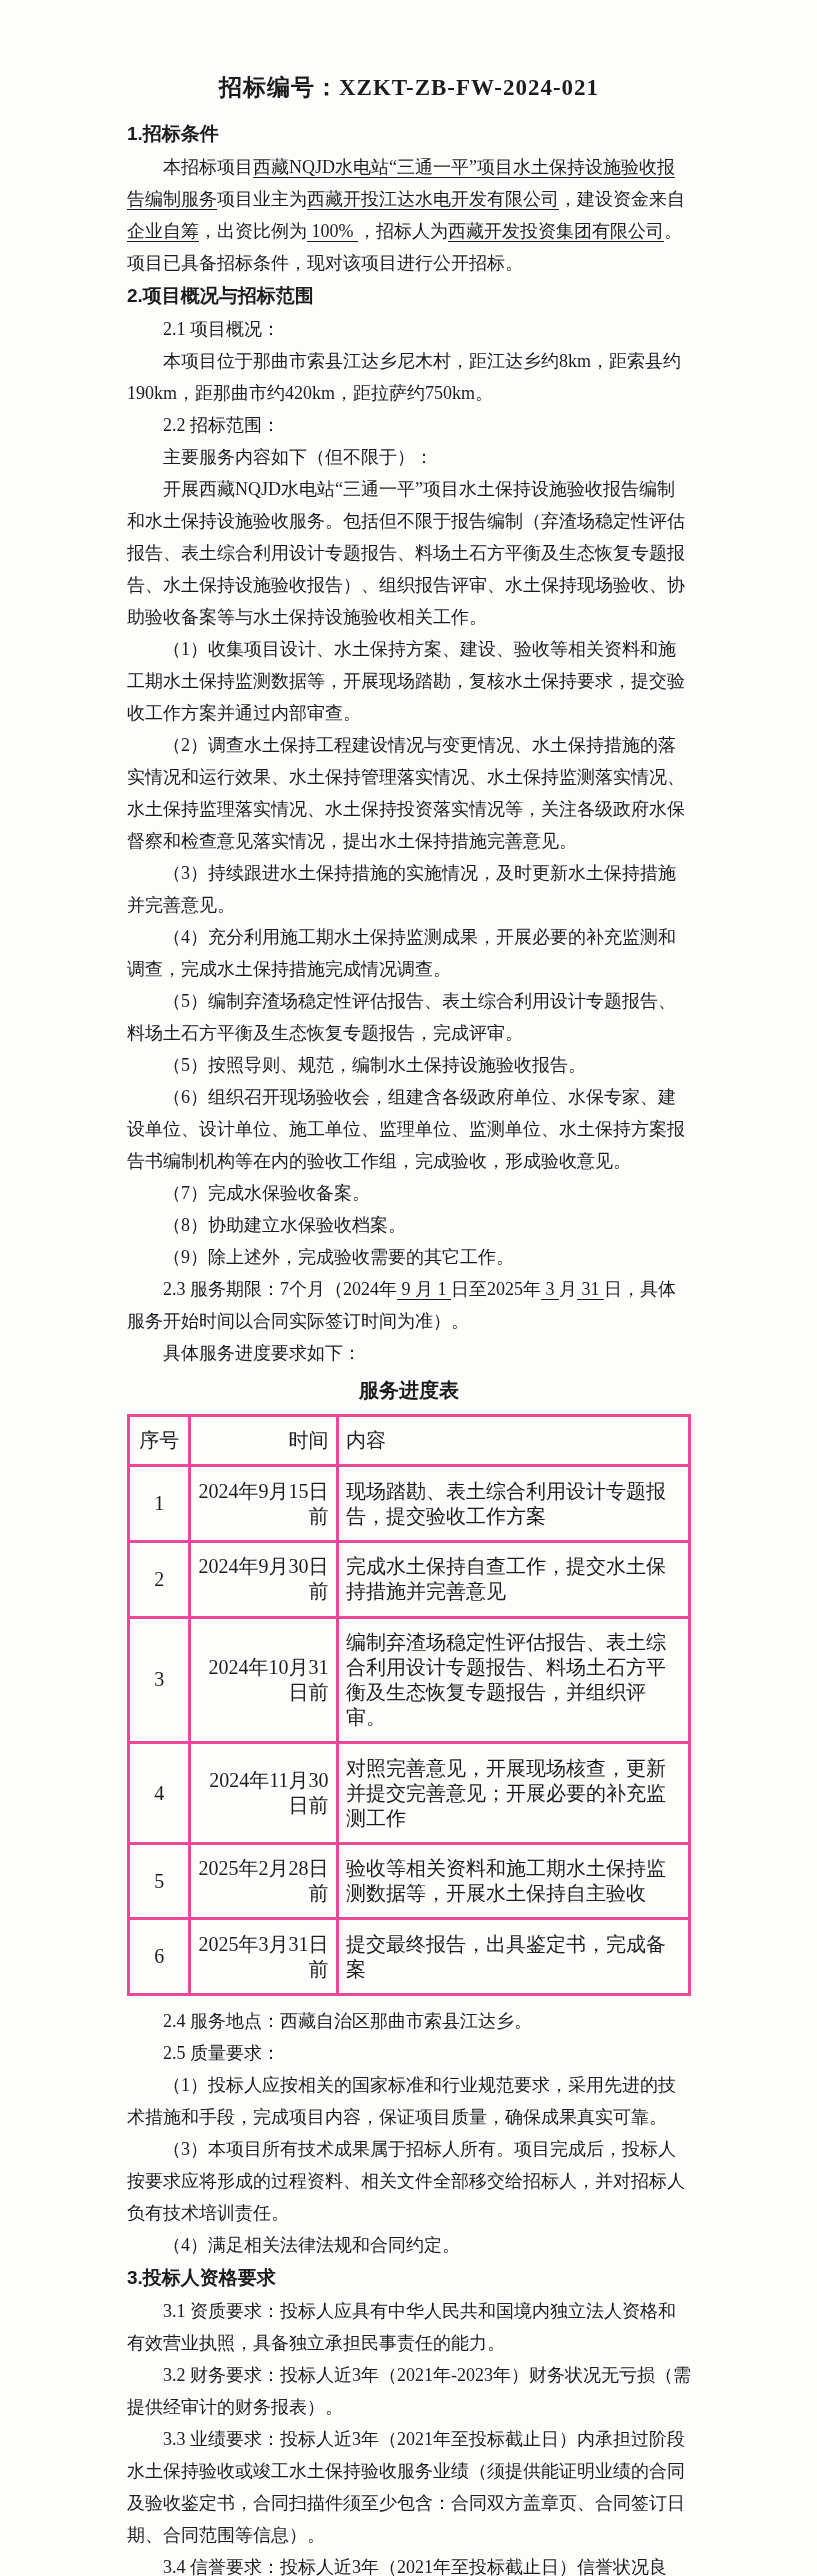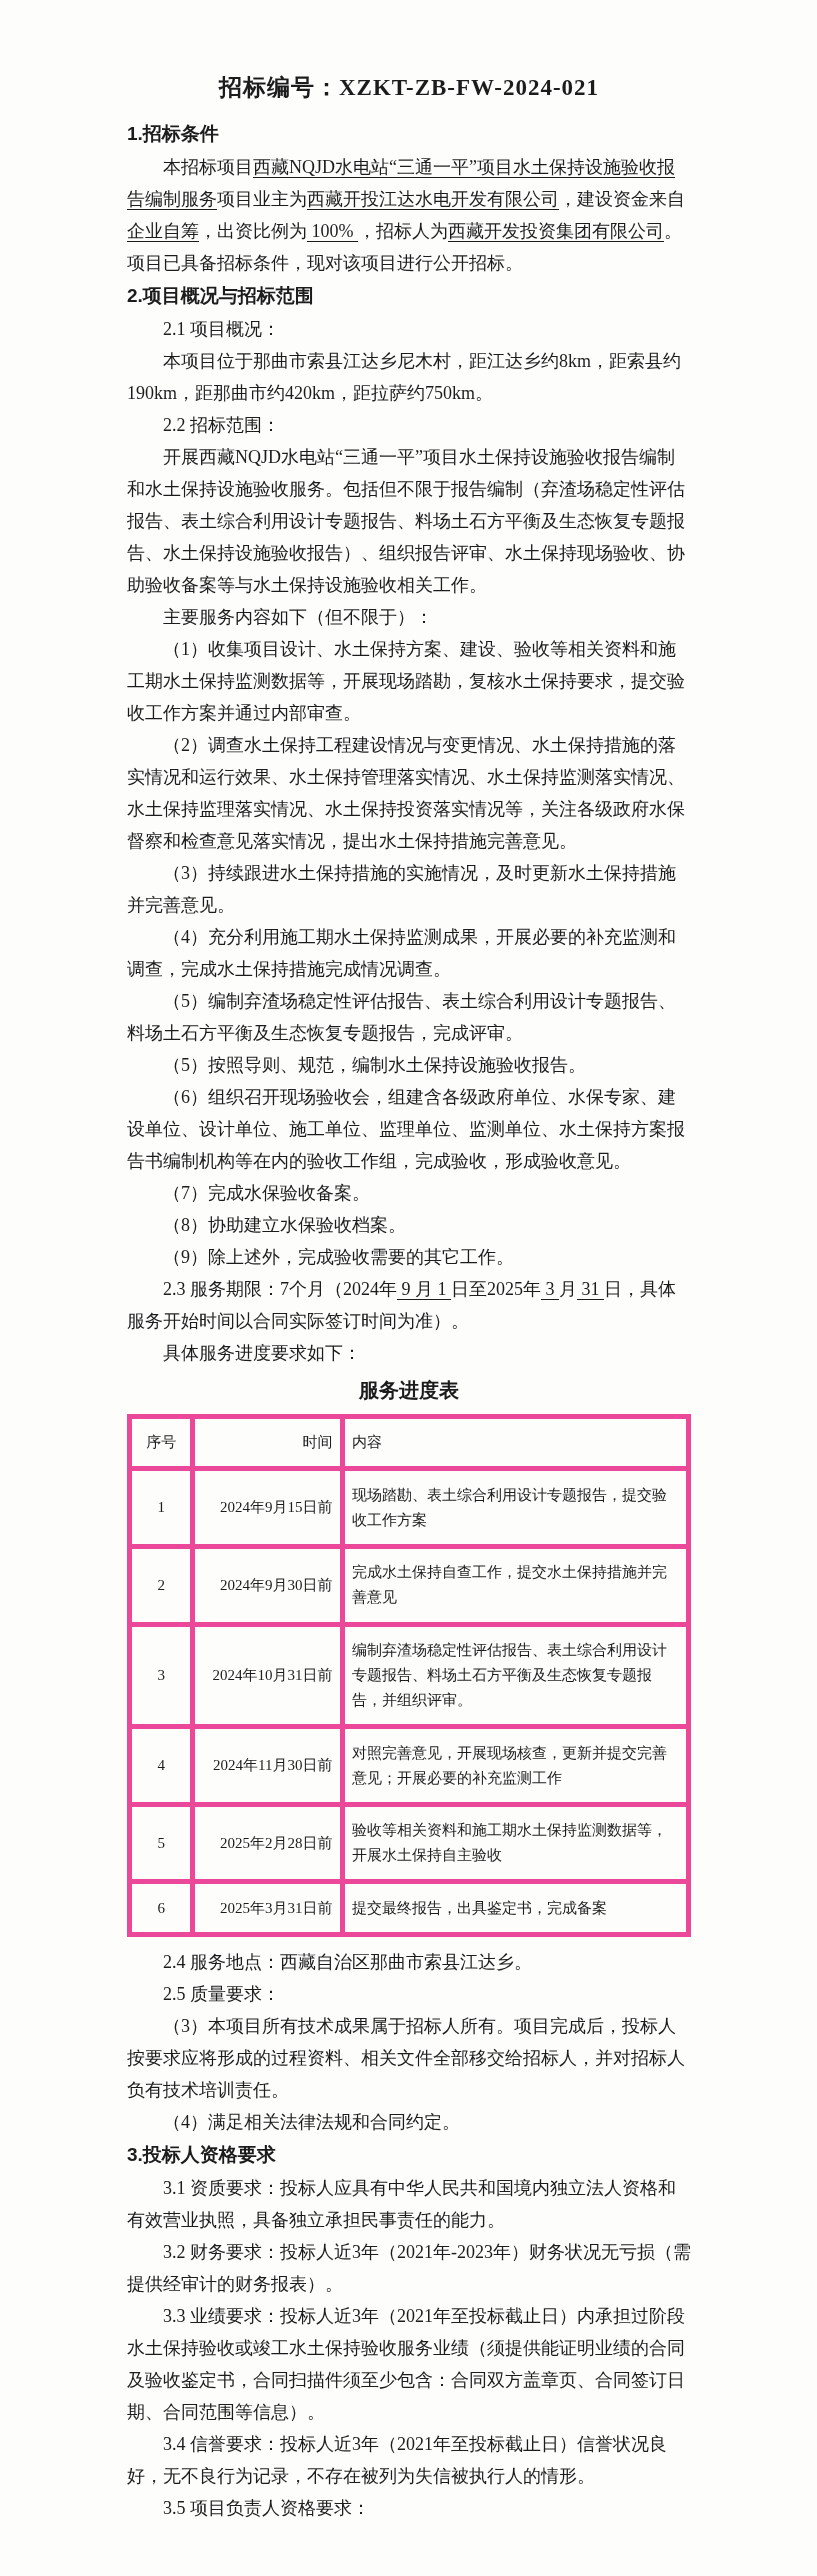--- a/index.html
+++ b/index.html
@@ -25,22 +25,22 @@
     font-weight:700;font-size:19px;line-height:34px;margin:0;
   }
   .para{font-size:18px;line-height:32px;margin:0;text-indent:2em;}
   .parts span{white-space:pre-wrap;}
   .u{text-decoration:underline;text-underline-offset:4.1px;text-decoration-thickness:1px;}
   .table-title{
     text-align:center;font-weight:700;font-size:20px;line-height:39px;margin:2.1px 0 0 0;text-indent:0;
   }
   table.schedule{width:100%;border-collapse:collapse;margin:4.1px 0 9.3px 0;}
   table.schedule th,table.schedule td{
-    border:5px solid #ec4899;
-    font-size:15px;line-height:25px;
+    border:3px solid #ec4899;
+    font-size:20px;line-height:25px;
     padding:11.3px 7.2px;
     font-weight:400;
     vertical-align:middle;
   }
   table.schedule th{text-align:center;}
   table.schedule .c0{width:44px;text-align:center;}
   table.schedule .c1{width:130px;text-align:right;}
   table.schedule .c2{text-align:left;}
 </style>
 </head>
@@ -51,22 +51,22 @@
 
     <p class="doc-title">招标编号：XZKT-ZB-FW-2024-021</p>
 
     <p class="h1">1.招标条件</p>
     <p class="para parts"><span>本招标项目</span><span class="u">西藏NQJD水电站“三通一平”项目水土保持设施验收报告编制服务</span><span>项目业主为</span><span class="u">西藏开投江达水电开发有限公司</span><span>，建设资金来自</span><span class="u">企业自筹</span><span>，出资比例为</span><span class="u"> 100% </span><span>，招标人为</span><span class="u">西藏开发投资集团有限公司</span><span>。项目已具备招标条件，现对该项目进行公开招标。</span></p>
 
     <p class="h1">2.项目概况与招标范围</p>
     <p class="para">2.1 项目概况：</p>
     <p class="para">本项目位于那曲市索县江达乡尼木村，距江达乡约8km，距索县约190km，距那曲市约420km，距拉萨约750km。</p>
     <p class="para">2.2 招标范围：</p>
+    <p class="para">主要服务内容如下（但不限于）：</p>
     <p class="para">开展西藏NQJD水电站“三通一平”项目水土保持设施验收报告编制和水土保持设施验收服务。包括但不限于报告编制（弃渣场稳定性评估报告、表土综合利用设计专题报告、料场土石方平衡及生态恢复专题报告、水土保持设施验收报告）、组织报告评审、水土保持现场验收、协助验收备案等与水土保持设施验收相关工作。</p>
-    <p class="para">主要服务内容如下（但不限于）：</p>
     <div>
         <p class="para">（1）收集项目设计、水土保持方案、建设、验收等相关资料和施工期水土保持监测数据等，开展现场踏勘，复核水土保持要求，提交验收工作方案并通过内部审查。</p>
         <p class="para">（2）调查水土保持工程建设情况与变更情况、水土保持措施的落实情况和运行效果、水土保持管理落实情况、水土保持监测落实情况、水土保持监理落实情况、水土保持投资落实情况等，关注各级政府水保督察和检查意见落实情况，提出水土保持措施完善意见。</p>
         <p class="para">（3）持续跟进水土保持措施的实施情况，及时更新水土保持措施并完善意见。</p>
         <p class="para">（4）充分利用施工期水土保持监测成果，开展必要的补充监测和调查，完成水土保持措施完成情况调查。</p>
         <p class="para">（5）编制弃渣场稳定性评估报告、表土综合利用设计专题报告、料场土石方平衡及生态恢复专题报告，完成评审。</p>
         <p class="para">（5）按照导则、规范，编制水土保持设施验收报告。</p>
         <p class="para">（6）组织召开现场验收会，组建含各级政府单位、水保专家、建设单位、设计单位、施工单位、监理单位、监测单位、水土保持方案报告书编制机构等在内的验收工作组，完成验收，形成验收意见。</p>
         <p class="para">（7）完成水保验收备案。</p>
         <p class="para">（8）协助建立水保验收档案。</p>
@@ -114,20 +114,21 @@
             <td class="c0">6</td>
             <td class="c1">2025年3月31日前</td>
             <td class="c2">提交最终报告，出具鉴定书，完成备案</td>
           </tr>
         </tbody>
     </table>
 
     <p class="para">2.4 服务地点：西藏自治区那曲市索县江达乡。</p>
     <p class="para">2.5 质量要求：</p>
     <div>
+        <p class="para">（1）投标人应按相关的国家标准和行业规范要求，采用先进的技术措施和手段，完成项目内容，保证项目质量，确保成果真实可靠。</p>
         <p class="para">（3）本项目所有技术成果属于招标人所有。项目完成后，投标人按要求应将形成的过程资料、相关文件全部移交给招标人，并对招标人负有技术培训责任。</p>
         <p class="para">（4）满足相关法律法规和合同约定。</p>
       </div>
 
     <p class="h1">3.投标人资格要求</p>
     <div>
         <p class="para">3.1 资质要求：投标人应具有中华人民共和国境内独立法人资格和有效营业执照，具备独立承担民事责任的能力。</p>
         <p class="para">3.2 财务要求：投标人近3年（2021年-2023年）财务状况无亏损（需提供经审计的财务报表）。</p>
         <p class="para">3.3 业绩要求：投标人近3年（2021年至投标截止日）内承担过阶段水土保持验收或竣工水土保持验收服务业绩（须提供能证明业绩的合同及验收鉴定书，合同扫描件须至少包含：合同双方盖章页、合同签订日期、合同范围等信息）。</p>
         <p class="para">3.4 信誉要求：投标人近3年（2021年至投标截止日）信誉状况良好，无不良行为记录，不存在被列为失信被执行人的情形。</p>

